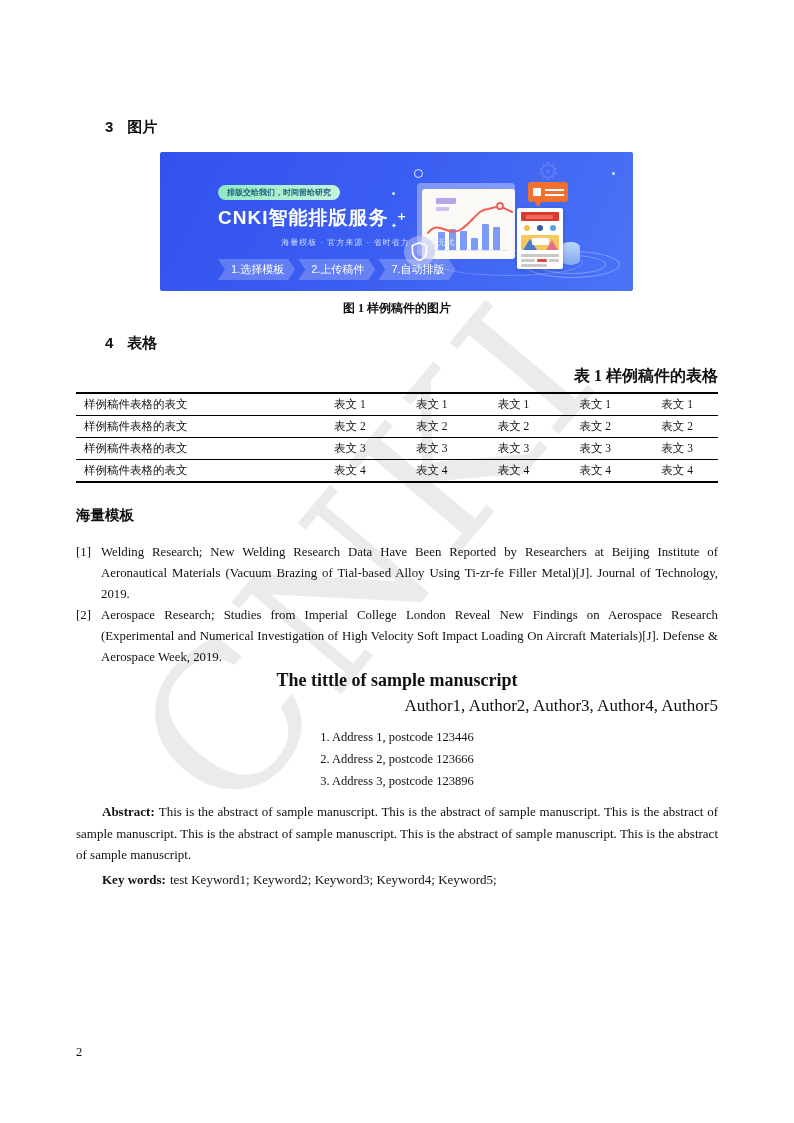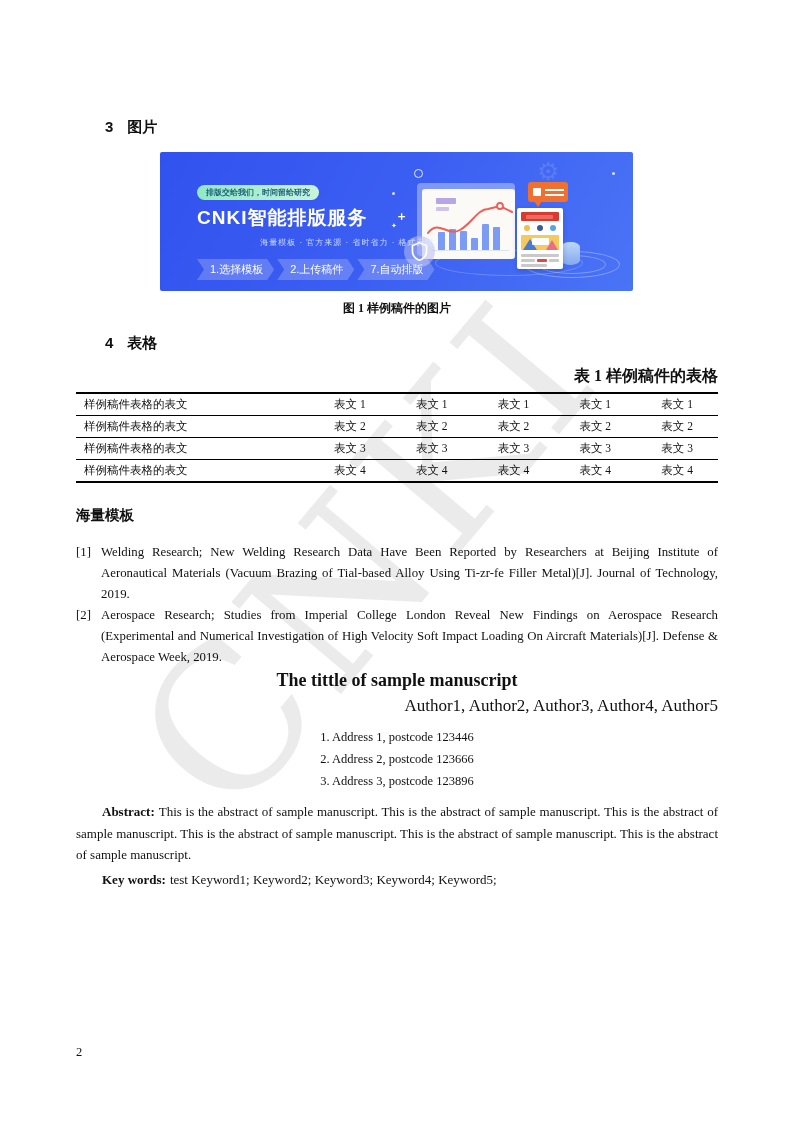--- a/index.html
+++ b/index.html
@@ -22,21 +22,21 @@
     display:flex; gap:14px; margin:0 0 0 29px;
     font-family:"Liberation Sans", sans-serif; font-weight:bold; font-size:15px;
   }
   .sec-heading.second { margin-top:17px; }
   
   .banner {
     position:relative; margin:15px 0 0 84px; width:473px; height:139px;
     background:linear-gradient(118deg,#3252ee 0%,#3b5ef2 48%,#4a74f6 100%);
     border-radius:2px; overflow:hidden;
   }
-  .banner-left { position:absolute; left:37px; top:29px; }
+  .banner-left { position:absolute; left:58px; top:29px; }
   .banner-badge {
     display:inline-block; padding:2px 9px; border-radius:8px;
     background:linear-gradient(90deg,#8fe9c3,#c8f4da);
     color:#1d5f7e; font-family:"Liberation Sans", sans-serif; font-size:8px; font-weight:bold;
   }
   .banner-title {
     margin-top:5px; font-family:"Liberation Sans", sans-serif;
     font-size:19px; font-weight:bold; color:#ffffff; letter-spacing:1px;
   }
   .banner-sub {

